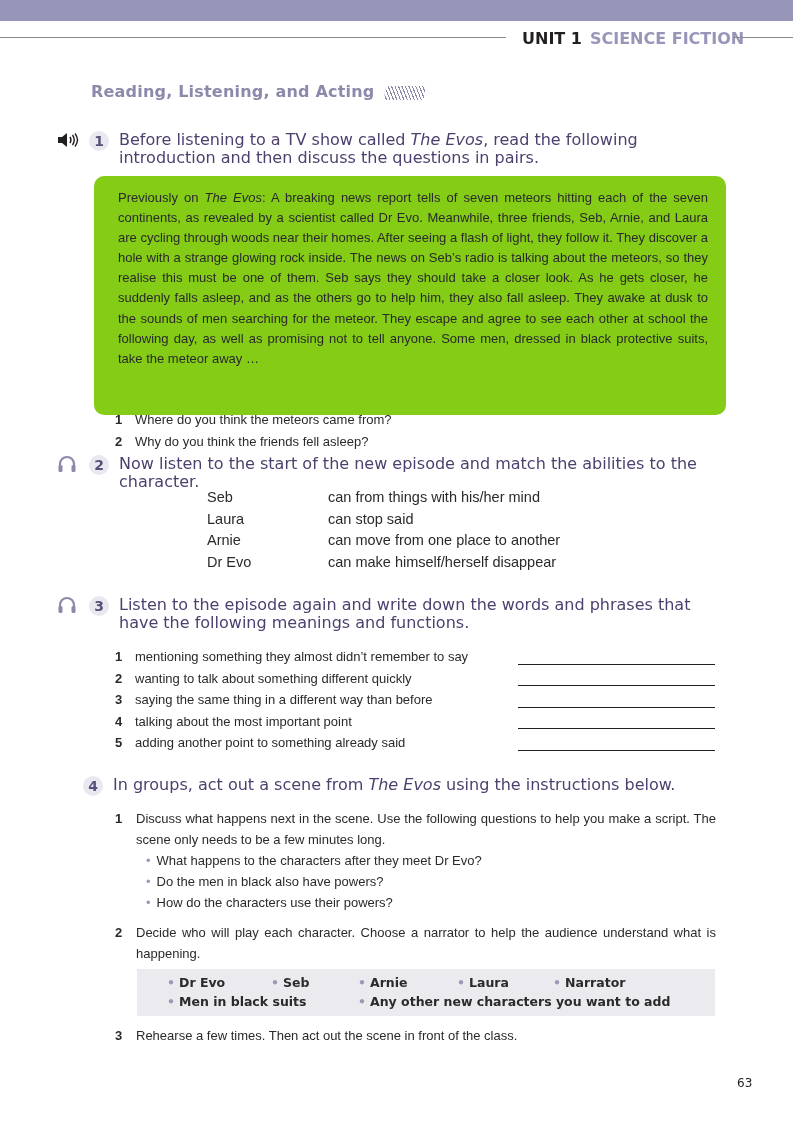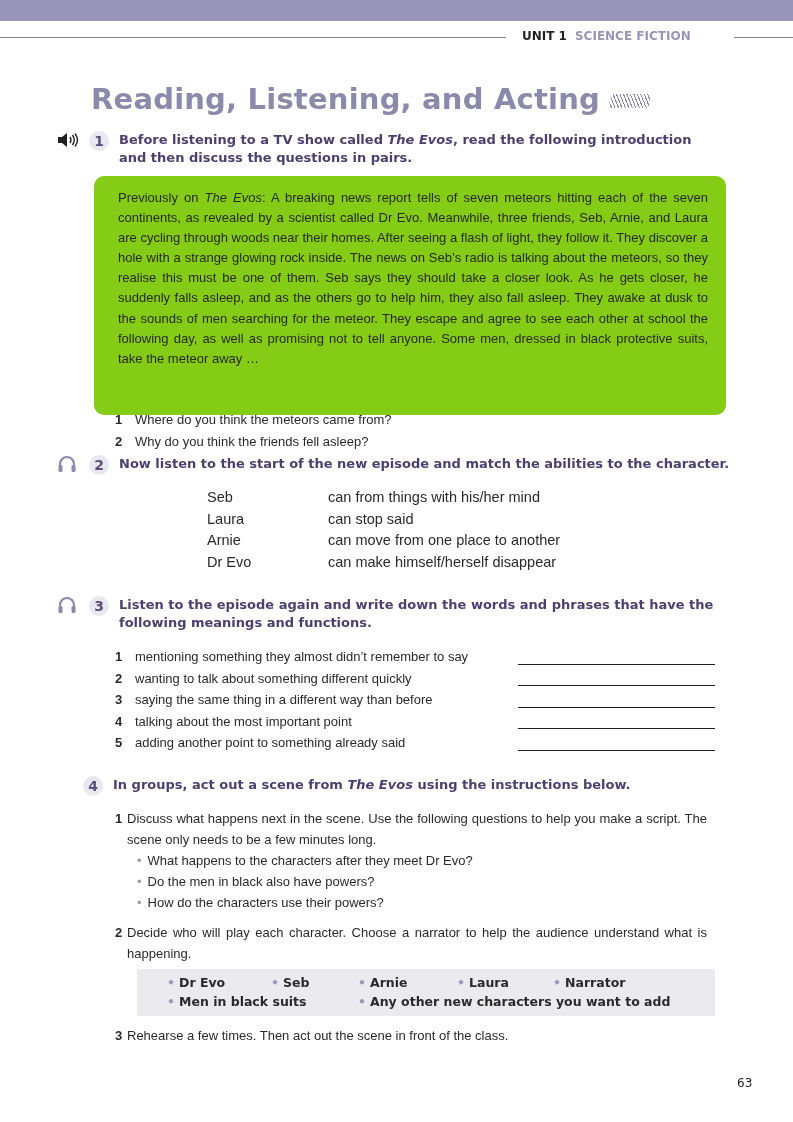--- a/index.html
+++ b/index.html
@@ -1,46 +1,46 @@
 <!DOCTYPE html>
 <html><head>
 <meta charset="utf-8">
 <style>
   html, body { margin:0; padding:0; }
   body { width:793px; height:1122px; background:#ffffff; position:relative; overflow:hidden;
          font-family:"Liberation Sans", sans-serif; color:#231f20; }
   .topbar { position:absolute; left:0; top:0; width:793px; height:21px; background:#9796b9; }
   .hdr-line-left { position:absolute; left:0; top:37px; width:506px; height:1px; background:#888; }
   .hdr-line-right { position:absolute; left:734px; top:37px; width:59px; height:1px; background:#888; }
-  .hdr-text { position:absolute; left:522px; top:29px; font-family:"DejaVu Sans", sans-serif; font-size:12px; font-weight:bold; letter-spacing:0px; }
+  .hdr-text { position:absolute; left:522px; top:29px; font-family:"DejaVu Sans", sans-serif; font-size:16px; font-weight:bold; letter-spacing:0px; }
   .hdr-unit { color:#231f20; }
   .hdr-topic { color:#9796b9; margin-left:8px; }
-  .section-title { position:absolute; left:91px; top:82px; font-family:"DejaVu Sans", sans-serif; font-weight:bold; font-size:29px; color:#8b8aab; letter-spacing:0.2px; }
+  .section-title { position:absolute; left:91px; top:82px; font-family:"DejaVu Sans", sans-serif; font-weight:bold; font-size:16px; color:#8b8aab; letter-spacing:0.2px; }
   .hatch { display:inline-block; width:40px; height:14px; margin-left:10px; vertical-align:middle;
            background:repeating-linear-gradient(60deg, transparent 0 2px, #8b8aab 2px 3px); transform:skewX(-10deg); }
   .ex-head { position:absolute; left:57px; display:flex; align-items:flex-start; }
   .ex-icon { width:26px; height:18px; display:flex; align-items:center; justify-content:flex-start; color:#231f20; }
   .ex-num { width:20px; height:20px; border-radius:50%; background:#e8e8f0; color:#5b4f7a; font-family:"DejaVu Sans", sans-serif; font-weight:bold; font-size:14px; display:flex; align-items:center; justify-content:center; margin-left:6px; margin-right:10px; }
-  .ex-title { font-family:"DejaVu Sans", sans-serif; font-weight:bold; font-size:13px; color:#4d3f6e; line-height:18px; width:600px; }
+  .ex-title { font-family:"DejaVu Sans", sans-serif; font-weight:normal; font-size:16px; color:#4d3f6e; line-height:18px; width:600px; }
   .ex-title i { font-style:italic; }
   .readbox { position:absolute; left:94px; top:176px; width:632px; height:239px; background:#84cc16; border-radius:10px; }
   .readtext { position:absolute; left:24px; top:12px; width:590px; font-size:13px; line-height:20.1px; text-align:justify; color:#2a2a2a; }
   .qlist { position:absolute; left:115px; font-size:13px; line-height:22px; color:#2a2a2a; }
   .qlist .n { display:inline-block; width:20px; font-weight:bold; }
   .match { position:absolute; left:207px; top:487px; font-size:14.5px; line-height:21.5px; color:#2a2a2a; }
   .match .row { display:flex; }
   .match .c1 { width:121px; }
   .answers { position:absolute; left:115px; top:646px; font-size:13px; line-height:21.5px; color:#2a2a2a; }
   .answers .row { display:flex; align-items:center; position:relative; }
   .answers .n { display:inline-block; width:20px; font-weight:bold; }
   .answers .txt { width:383px; }
   .answers .blank { width:197px; height:15px; border-bottom:1px solid #231f20; }
   .steps { position:absolute; left:115px; font-size:13px; line-height:21px; color:#2a2a2a; }
   .steps .n { position:absolute; left:0; font-weight:bold; }
-  .steps .body { margin-left:12px; width:580px; text-align:justify; }
+  .steps .body { margin-left:21px; width:580px; text-align:justify; }
   .bullets { margin-left:10px; }
   .bullets .b::before { content:"•"; color:#9a9ab5; margin-right:6px; }
   .charbox { position:absolute; left:137px; top:969px; width:578px; height:47px; background:#ebebef; font-family:"DejaVu Sans", sans-serif; font-weight:bold; font-size:12.5px; color:#2a2a2a; }
   .charbox .it { position:absolute; }
   .charbox .it::before { content:"•"; color:#9a9ab5; margin-right:4px; }
   .pagenum { position:absolute; left:737px; top:1076px; font-family:"DejaVu Sans", sans-serif; font-size:12px; color:#231f20; }
 </style>
 </head>
 <body>
 

